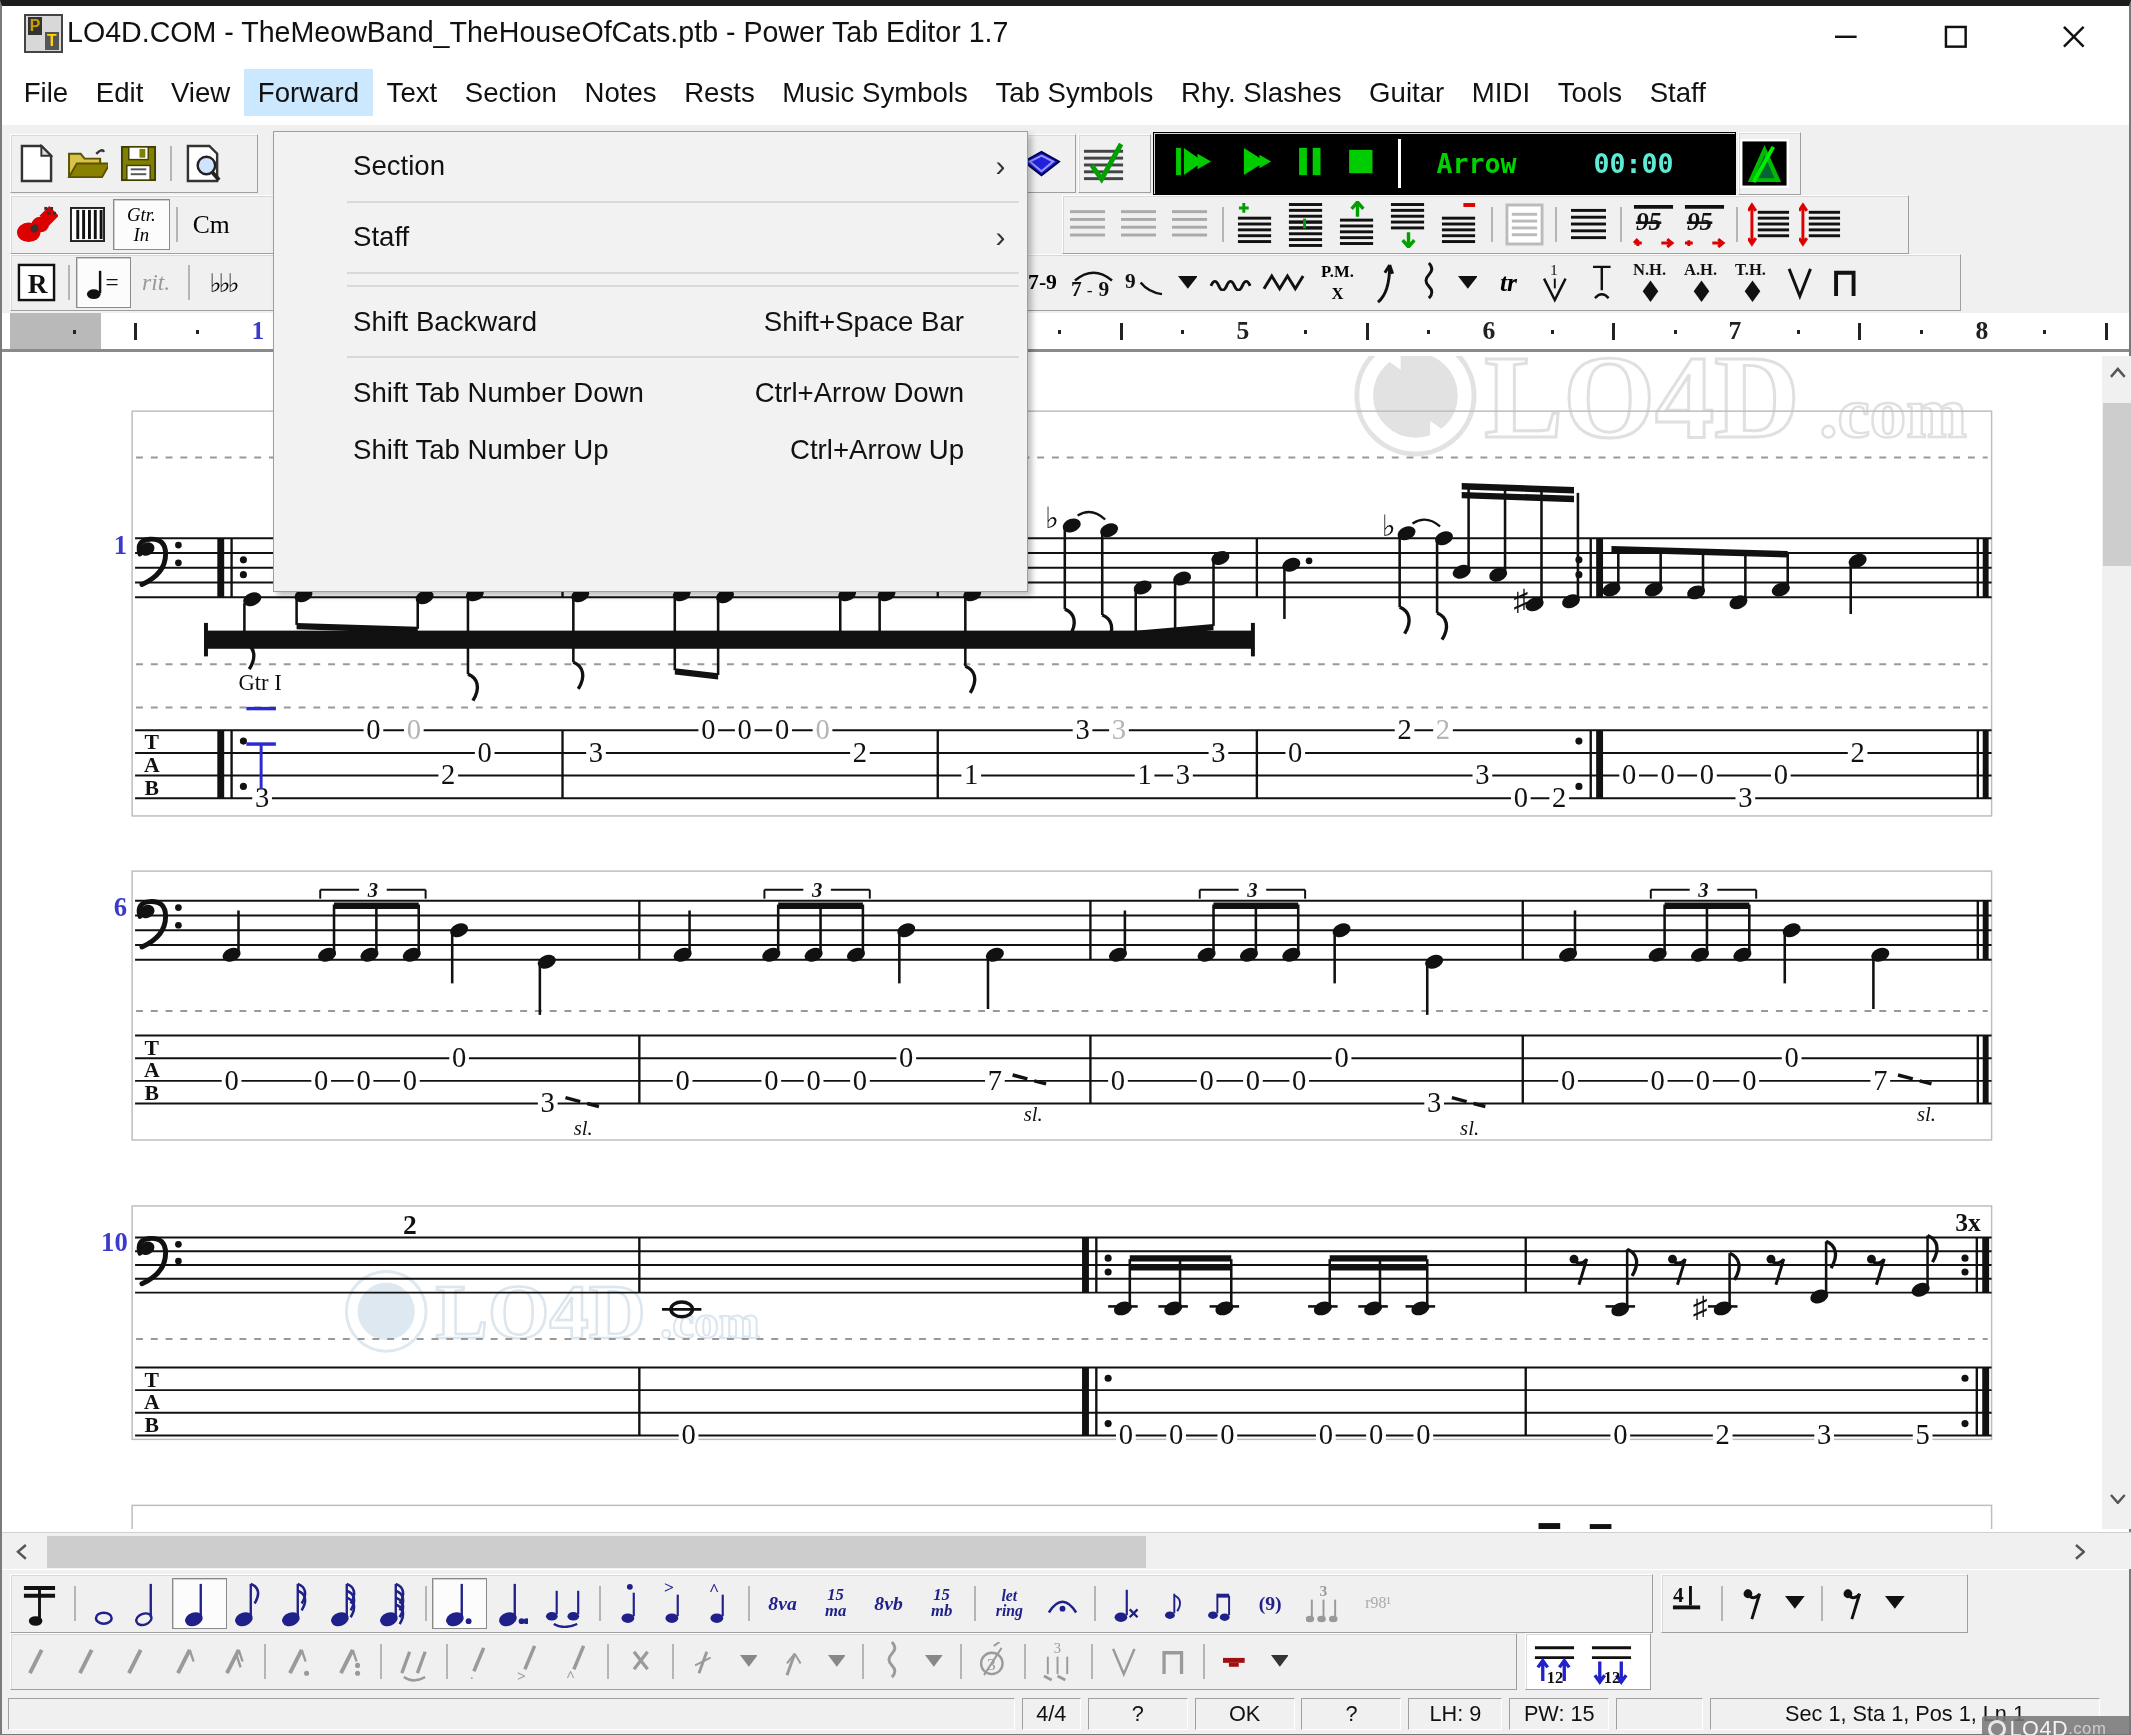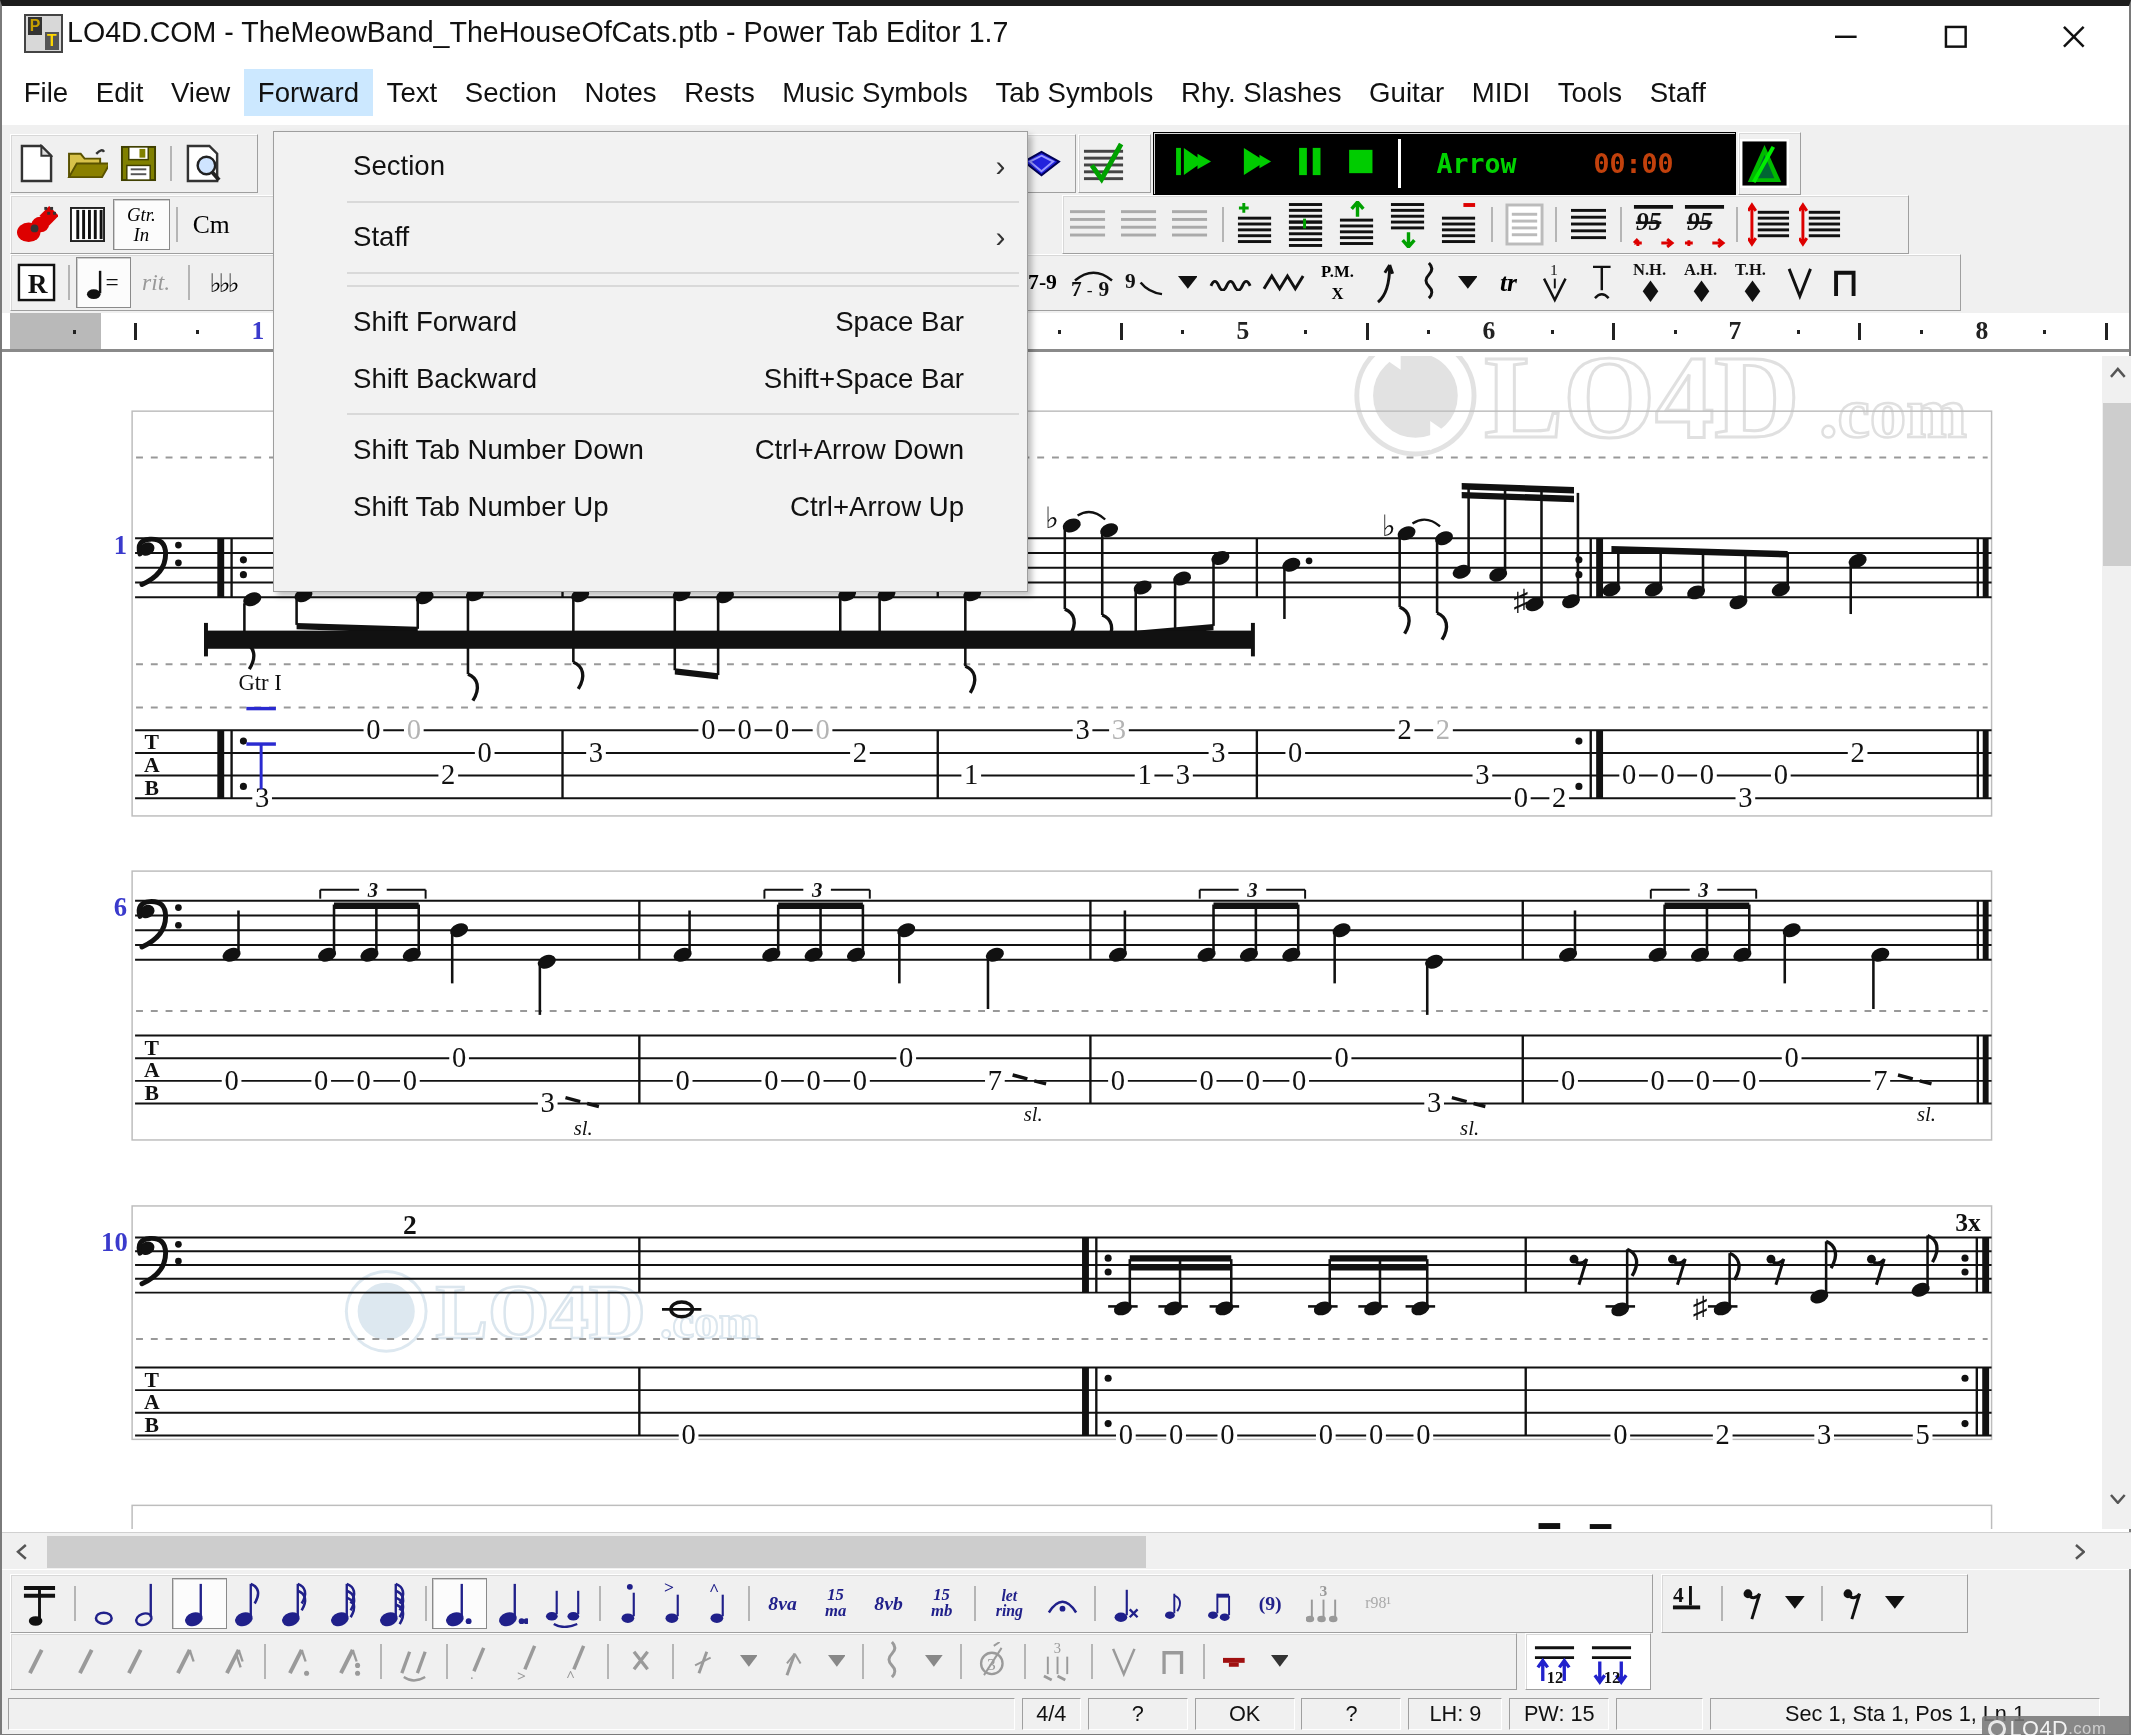--- a/index.html
+++ b/index.html
@@ -159,21 +159,21 @@
           </svg></div>
  <div style="margin-left:21.7px"><svg width="25.6" height="35" viewBox="0 0 26 36">
             <rect x="2" y="4" width="8" height="28" fill="#00cc00"></rect>
             <rect x="16" y="4" width="8" height="28" fill="#00cc00"></rect>
           </svg></div>
  <div style="margin-left:23.6px"><svg width="29.6" height="35" viewBox="0 0 30 36">
             <rect x="3" y="6" width="24" height="24" fill="#00cc00"></rect>
           </svg></div>
  <div style="width:3.9px;height:49px;background:#fff;margin-left:21.7px"></div>
  <div style="color:#00d200;font:bold 26.6px 'DejaVu Sans Mono',monospace;margin-left:35px">Arrow</div>
- <div style="color:#c2410c;font:bold 26.6px 'DejaVu Sans Mono',monospace;margin-left:77px">00:00</div>
+ <div style="color:#5eead4;font:bold 26.6px 'DejaVu Sans Mono',monospace;margin-left:77px">00:00</div>
       </div>
       <div class="band" style="left: 1736px; top: 6.9px; width: 63px; height: 63px;">
         <div class="tbtn" style="">
           <svg width="49" height="49" viewBox="0 0 50 50">
             <rect x="1" y="1" width="48" height="48" fill="#000" stroke="#fff" stroke-width="3"></rect>
             <path d="M25 6 L42 44 L8 44 Z" fill="#00bb00"></path>
             <path d="M25 16 L35 40 L15 40 Z" fill="#063"></path>
             <line x1="14" y1="44" x2="34" y2="8" stroke="#00ee00" stroke-width="4"></line>
           </svg>
         </div>
@@ -1460,24 +1460,20 @@
         <span class="arr">›</span>
       </div>
       <div class="ddsep"></div>
       <div class="ddi">
         <span class="lab">Staff</span>
         <span class="arr">›</span>
       </div>
       <div class="ddsep"></div>
       <div class="ddsep"></div>
       <div class="ddi">
-        <span class="lab">Shift Forward</span>
-        <span class="sc">Space Bar</span>
-      </div>
-      <div class="ddi">
         <span class="lab">Shift Backward</span>
         <span class="sc">Shift+Space Bar</span>
       </div>
       <div class="ddsep"></div>
       <div class="ddi">
         <span class="lab">Shift Tab Number Down</span>
         <span class="sc">Ctrl+Arrow Down</span>
       </div>
       <div class="ddi">
         <span class="lab">Shift Tab Number Up</span>

